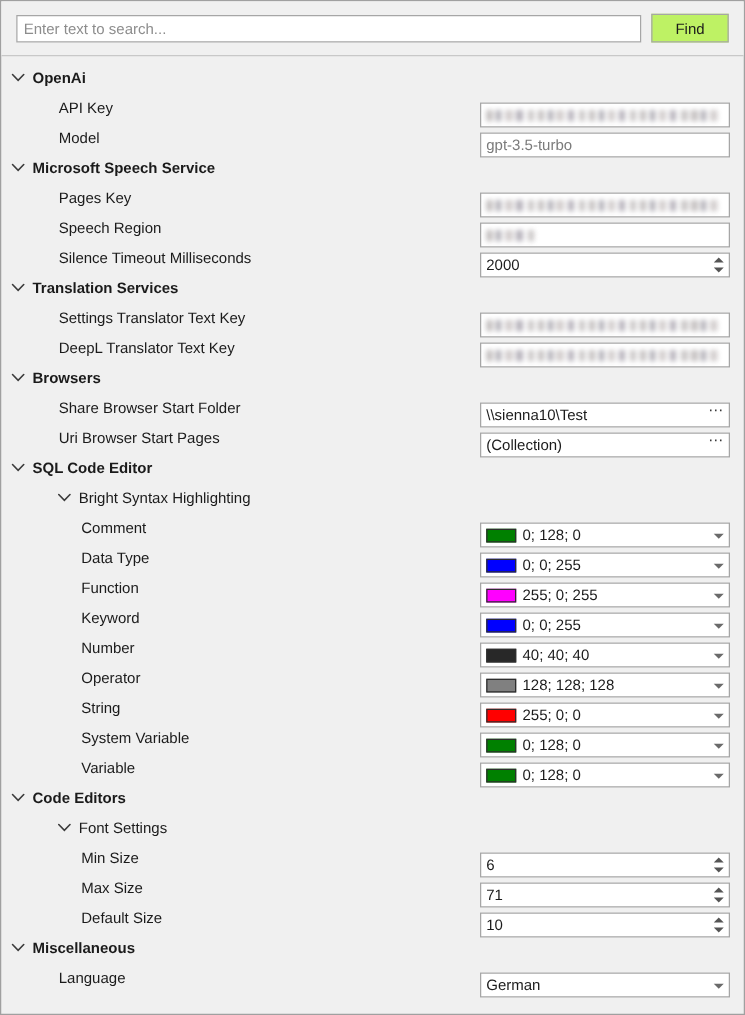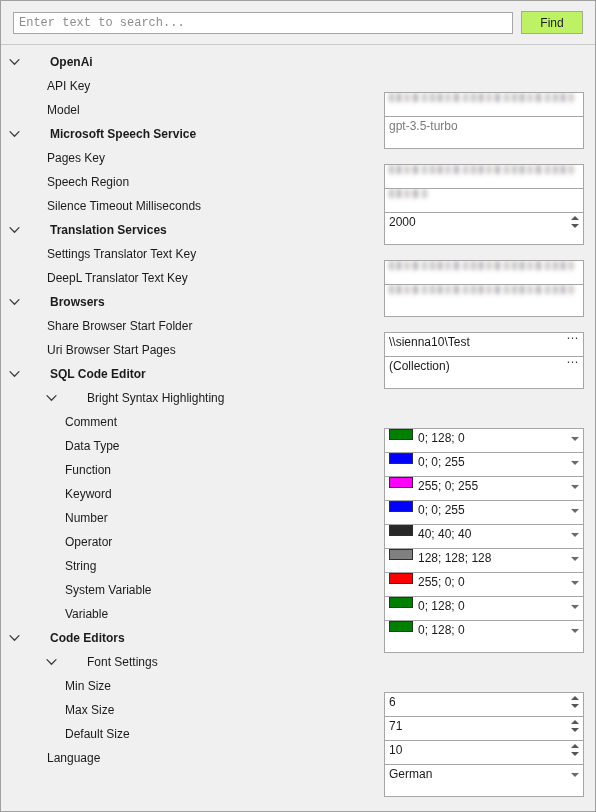--- a/index.html
+++ b/index.html
@@ -30,21 +30,21 @@
     display: flex;
     align-items: center;
     padding: 0 12px;
     gap: 8px;
   }
   .search-input {
     flex: 1 1 auto;
     height: 22px;
     background: #ffffff;
     border: 1px solid #a6a6a6;
-    font-family: Liberation Mono, monospace;
+    font-family: Liberation Sans, sans-serif;
     font-size: 12px;
     color: #222;
     padding: 1px 5px;
     outline: none;
   }
   .search-input::placeholder { color: #8d8d8d; opacity: 1; }
   .find-button {
     flex: 0 0 62px;
     height: 23px;
     background: #bef264;
@@ -62,21 +62,20 @@
     flex: 1 1 auto;
     overflow: hidden;
     padding-top: 5px;
     position: relative;
   }
   .row {
     height: 24px;
     display: flex;
     align-items: center;
     position: relative;
-    gap: 24px;
   }
 
   .label {
     font-size: 12px;
     color: #1b1b1b;
     white-space: nowrap;
     line-height: 24px;
   }
 
   
@@ -97,25 +96,26 @@
     position: relative;
     display: inline-block;
   }
   .chev svg { position: absolute; top: 8px; left: 1px; }
 
   
   .editor {
     position: absolute;
     left: 383px;
     width: 200px;
-    height: 33px;
-    top: 18px;
+    height: 20px;
+    top: 8px;
     background: #ffffff;
     border: 1px solid #a6a6a6;
     display: flex;
+    align-items: center;
     font-size: 12px;
     color: #1b1b1b;
     overflow: hidden;
   }
   .editor .val {
     flex: 1 1 auto;
     padding-left: 4px;
     white-space: nowrap;
     overflow: hidden;
     line-height: 18px;
@@ -414,20 +414,28 @@
           <div class="spin"></div>
         </div>
       </div>
       <div class="row prop ind1">
         <span class="label">Default Size</span>
         <div class="editor">
           <div class="val">10</div>
           <div class="spin"></div>
         </div>
       </div>
+      <div class="row cat cat0">
+        <span class="chev">
+          <svg width="11" height="8" viewBox="0 0 11 8">
+            <path d="M1 1.6 L5.5 6.2 L10 1.6" fill="none" stroke="#3c3c3c" stroke-width="1.3" stroke-linecap="round"></path>
+          </svg>
+        </span>
+        <span class="label">Miscellaneous</span>
+      </div>
       <div class="row prop">
         <span class="label">Language</span>
         <div class="editor">
           <div class="val">German</div>
           <div class="ddarrow"></div>
         </div>
       </div>
     </div>
 
 </div>

